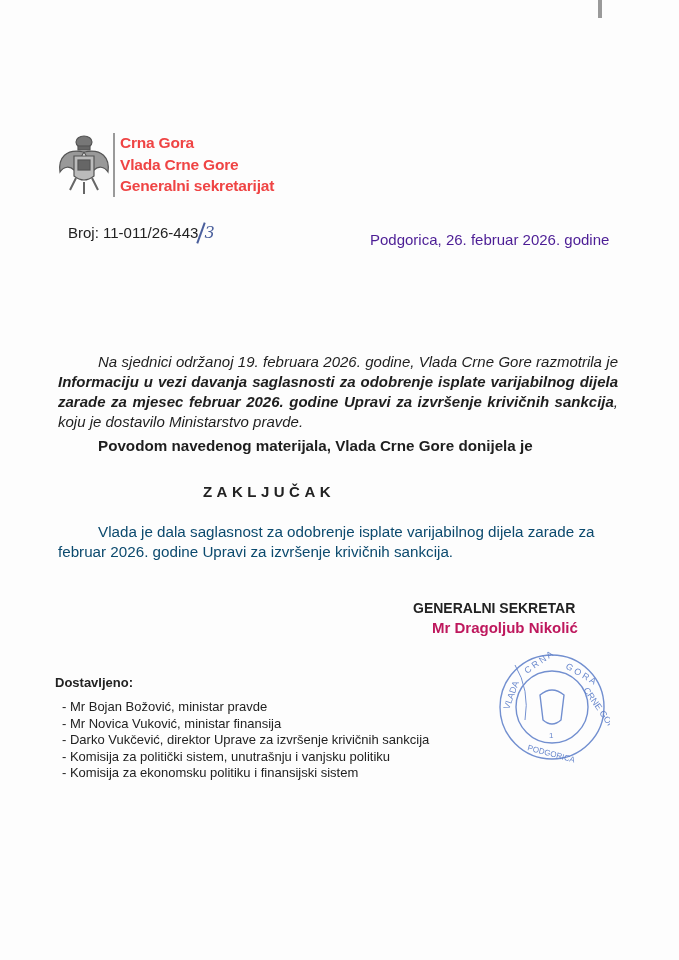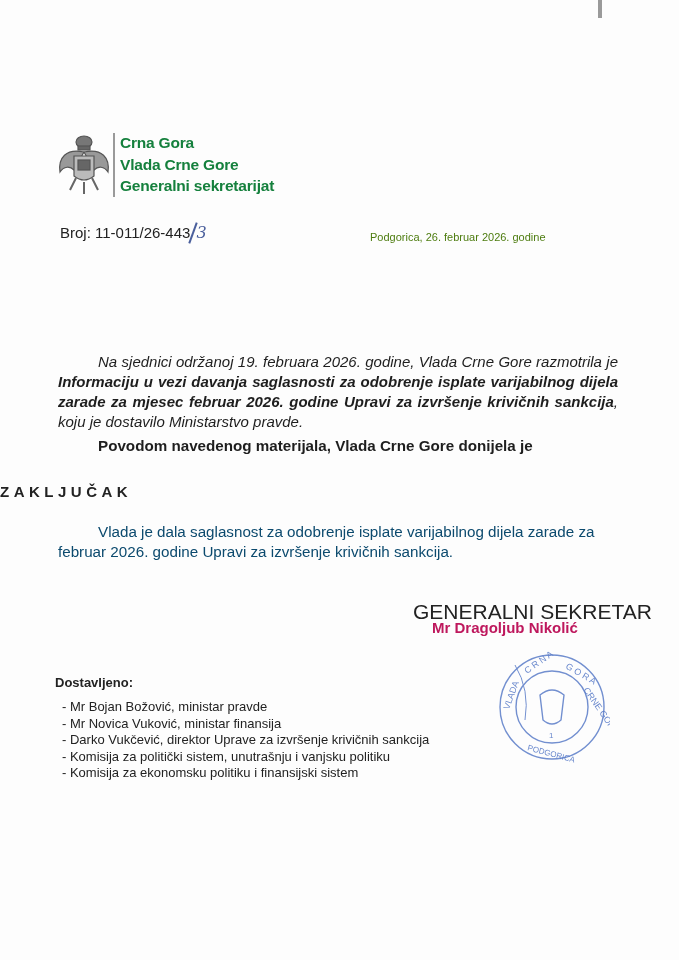--- a/index.html
+++ b/index.html
@@ -4,32 +4,32 @@
 <style>
   html, body { margin: 0; padding: 0; }
   body {
     width: 679px; height: 960px; background: #fdfdfd; position: relative; overflow: hidden;
     font-family: "Liberation Sans", sans-serif; color: #1c1c1c;
   }
   .abs { position: absolute; }
   .scan-mark { left: 598px; top: 0; width: 4px; height: 18px; background: #9a9a9a; }
   .crest { left: 56px; top: 132px; width: 56px; height: 66px; }
   .header-divider { left: 113px; top: 133px; width: 2px; height: 64px; background: #9a9a9a; }
-  .header-lines { left: 120px; top: 132px; font-size: 15.5px; font-weight: bold; line-height: 21.5px; letter-spacing: -0.2px; color: #15803d; }
-  .ref { left: 60px; top: 222px; font-size: 15px; color: #222; }
+  .header-lines { left: 120px; top: 132px; font-size: 15.5px; font-weight: bold; line-height: 21.5px; letter-spacing: -0.2px; color: #ef4444; }
+  .ref { left: 68px; top: 222px; font-size: 15px; color: #222; }
   .ref-hand { font-family: "DejaVu Serif", serif; font-style: italic; color: #4a5f9c; font-size: 16px; }
   .ref-slash { display: inline-block; width: 2px; height: 22px; background: #4a5f9c; transform: rotate(20deg); margin: 0 2px -6px 2px; }
-  .place-date { left: 370px; top: 231px; font-size: 11px; color: #4d7c0f; }
+  .place-date { left: 370px; top: 231px; font-size: 15px; color: #4c1d95; }
   .body-para { left: 58px; top: 352px; width: 560px; font-size: 15px; line-height: 20px; text-align: justify; color: #1e1e1e; font-style: italic; }
   .body-para b { font-weight: bold; }
   .indent { display: inline-block; width: 40px; }
   .povodom { left: 98px; top: 437px; font-size: 15.2px; color: #1e1e1e; font-weight: bold; }
-  .conclusion-title { left: 0; width: 538px; top: 483px; text-align: left; font-size: 15px; font-weight: bold; letter-spacing: 4.5px; color: #222; }
+  .conclusion-title { left: 0; width: 538px; top: 483px; text-align: center; font-size: 15px; font-weight: bold; letter-spacing: 4.5px; color: #222; }
   .conclusion-text { left: 58px; top: 522px; width: 560px; font-size: 15.2px; line-height: 20px; color: #0c4a6e; }
-  .sig-title { left: 413px; top: 600px; font-size: 21px; font-weight: normal; color: #222; }
+  .sig-title { left: 413px; top: 600px; font-size: 14px; font-weight: bold; color: #222; }
   .sig-name { left: 432px; top: 619px; font-size: 15px; font-weight: bold; color: #be185d; }
   .stamp { left: 495px; top: 650px; width: 115px; height: 115px; }
   .dist-title { left: 55px; top: 675px; font-size: 13px; font-weight: bold; color: #222; text-align: center; }
   .dist-list { left: 55px; top: 692px; font-size: 13px; line-height: 16.5px; color: #222; margin: 7px; padding: 0; list-style: none; }
   .dist-list li::before { content: "- "; }
 </style>
 </head>
 <body>
 
 <div class="abs scan-mark"></div>

